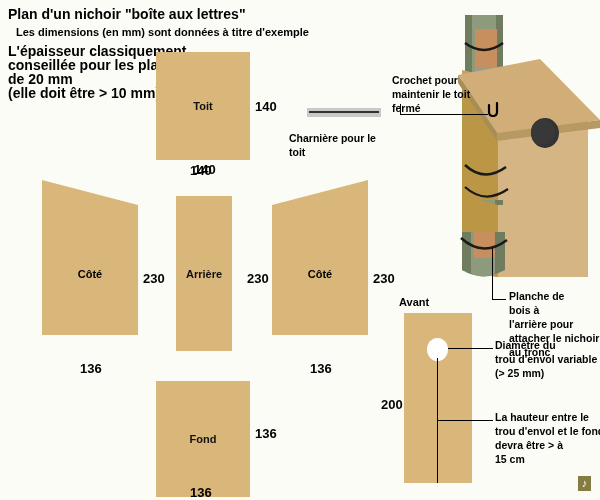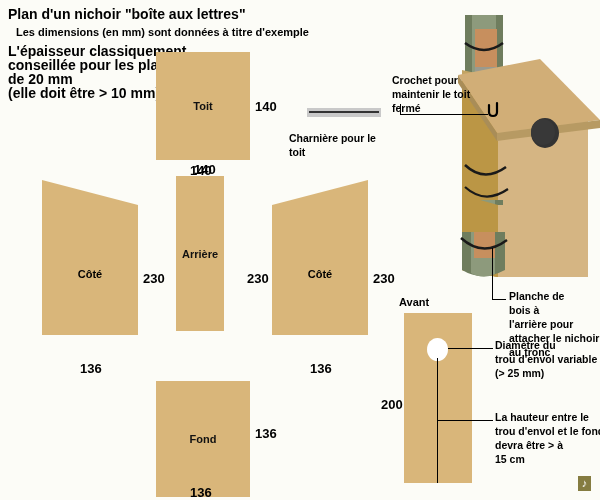--- a/index.html
+++ b/index.html
@@ -54,21 +54,21 @@
 <div class="note" style="left:289px;top:131px;">Charnière pour le
 toit</div>
 
 <svg class="abs" style="left:42px;top:175px;" width="96" height="160" viewBox="0 0 96 160">
   <polygon points="0,5 96,30 96,160 0,160" fill="#d9b67a"></polygon>
 </svg>
 <div class="abs" style="left:42px;top:268px;width:96px;text-align:center;font-size:11px;font-weight:bold;">Côté</div>
 <div class="dim" style="left:143px;top:271px;">230</div>
 <div class="dim" style="left:80px;top:361px;">136</div>
 
-<div class="abs panel" style="left:176px;top:176px;width:48px;height:155px;">
+<div class="abs panel" style="left:176px;top:196px;width:56px;height:155px;">
   <div class="panel-label">Arrière</div>
 </div>
 <div class="dim" style="left:194px;top:162px;">140</div>
 <div class="dim" style="left:247px;top:271px;">230</div>
 
 <svg class="abs" style="left:272px;top:175px;" width="96" height="160" viewBox="0 0 96 160">
   <polygon points="0,30 96,5 96,160 0,160" fill="#d9b67a"></polygon>
 </svg>
 <div class="abs" style="left:272px;top:268px;width:96px;text-align:center;font-size:11px;font-weight:bold;">Côté</div>
 <div class="dim" style="left:373px;top:271px;">230</div>

